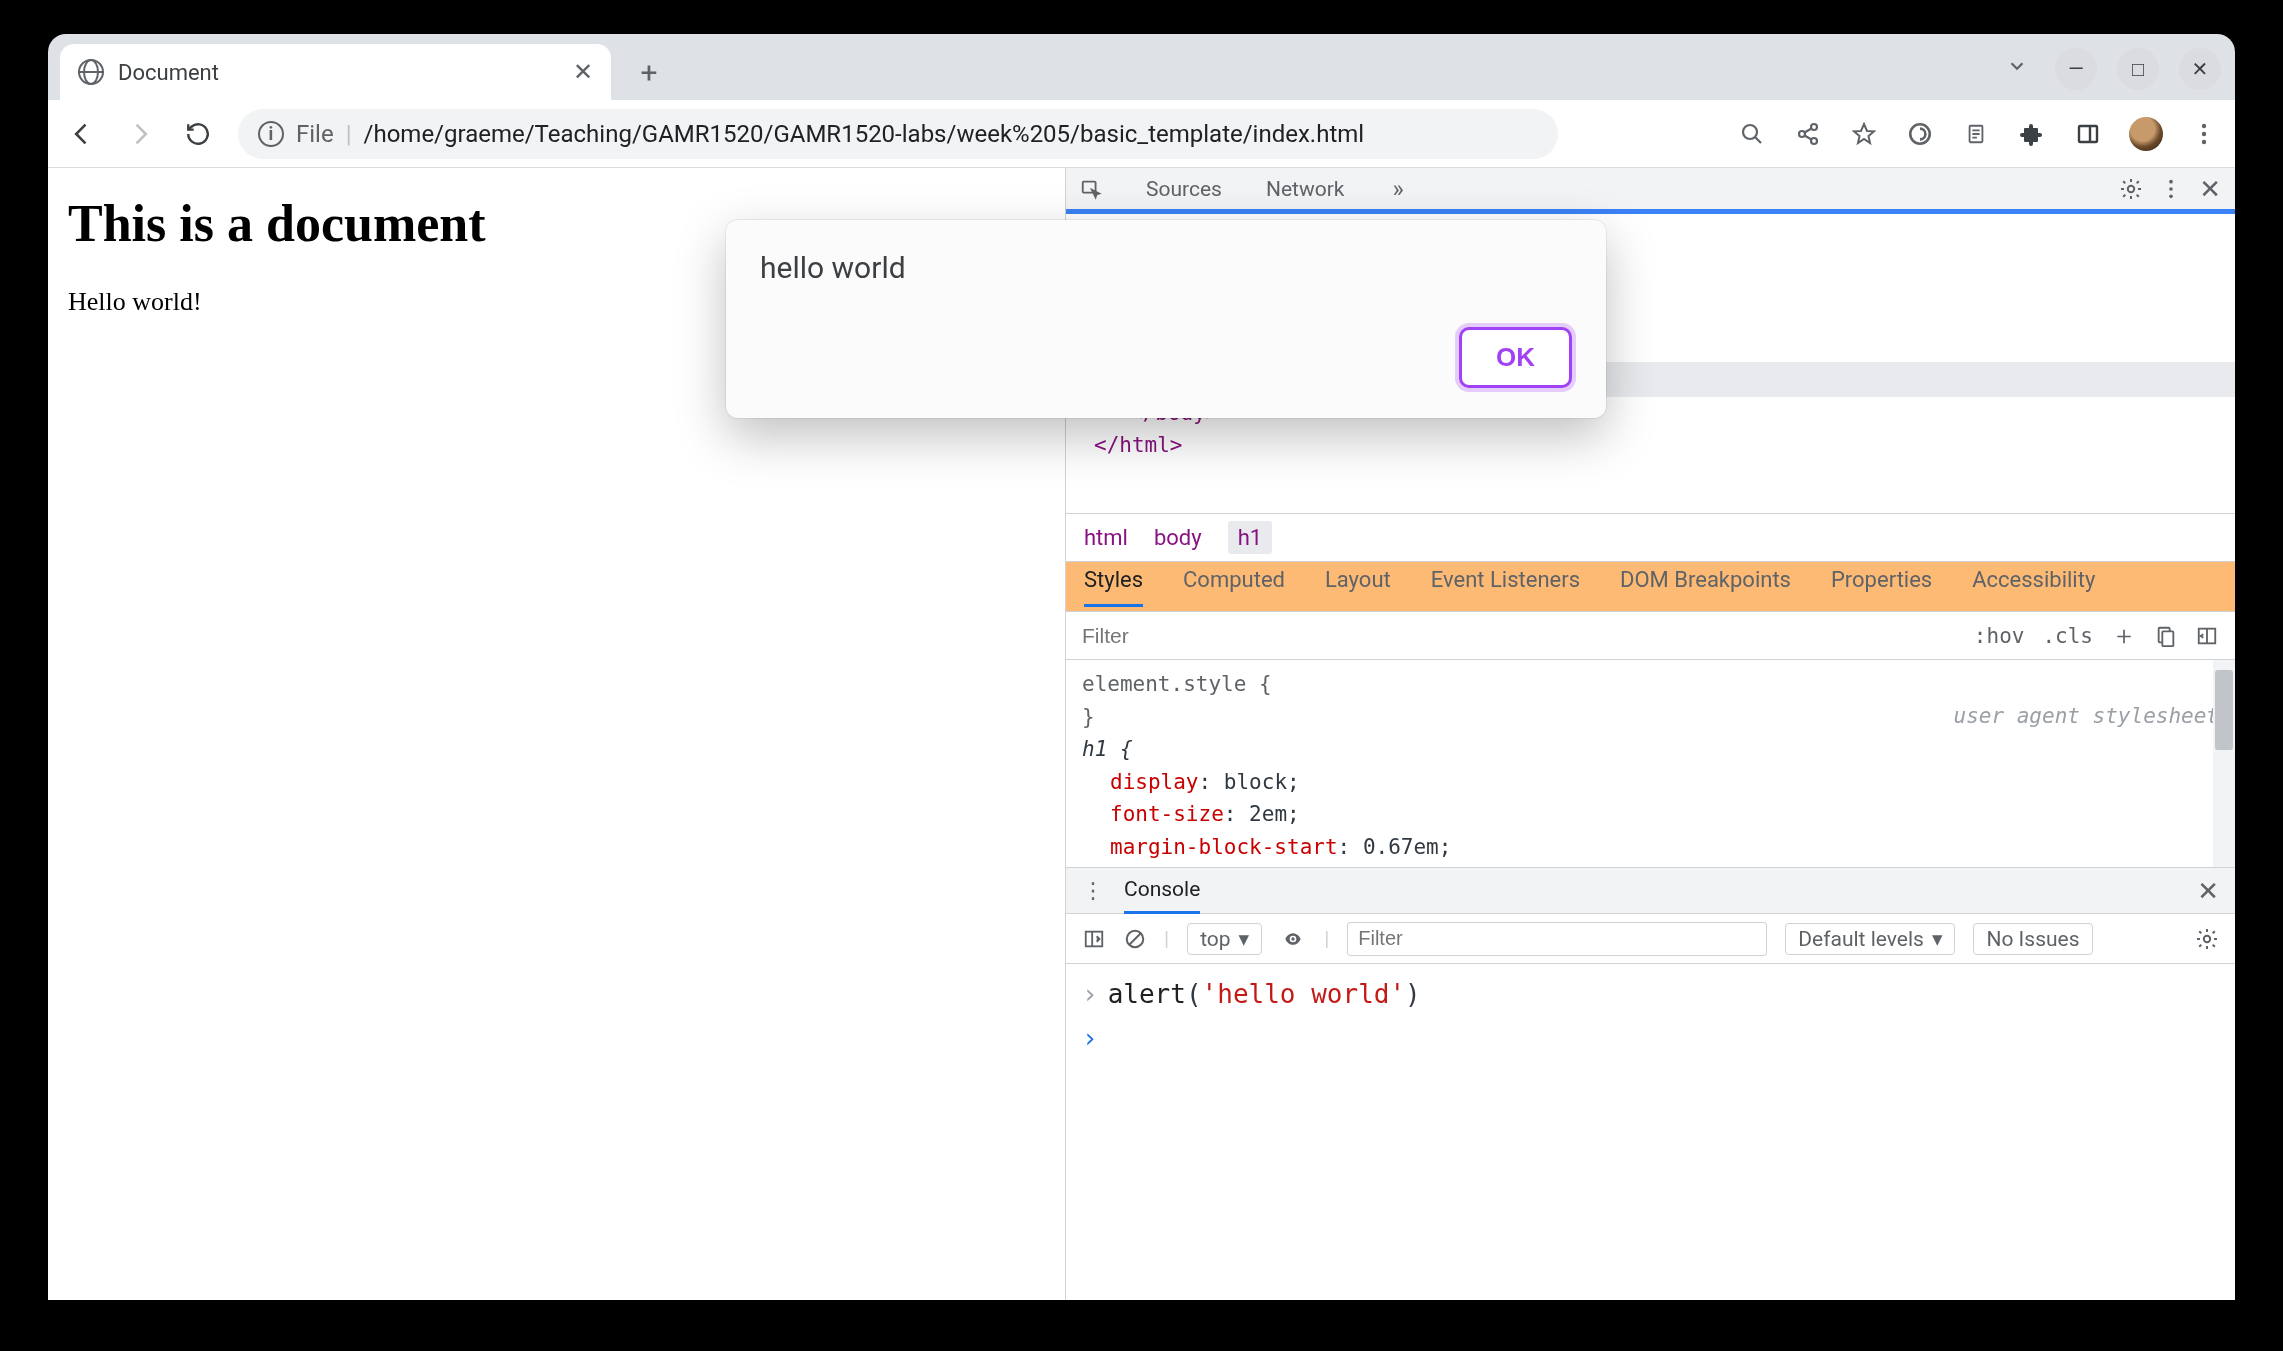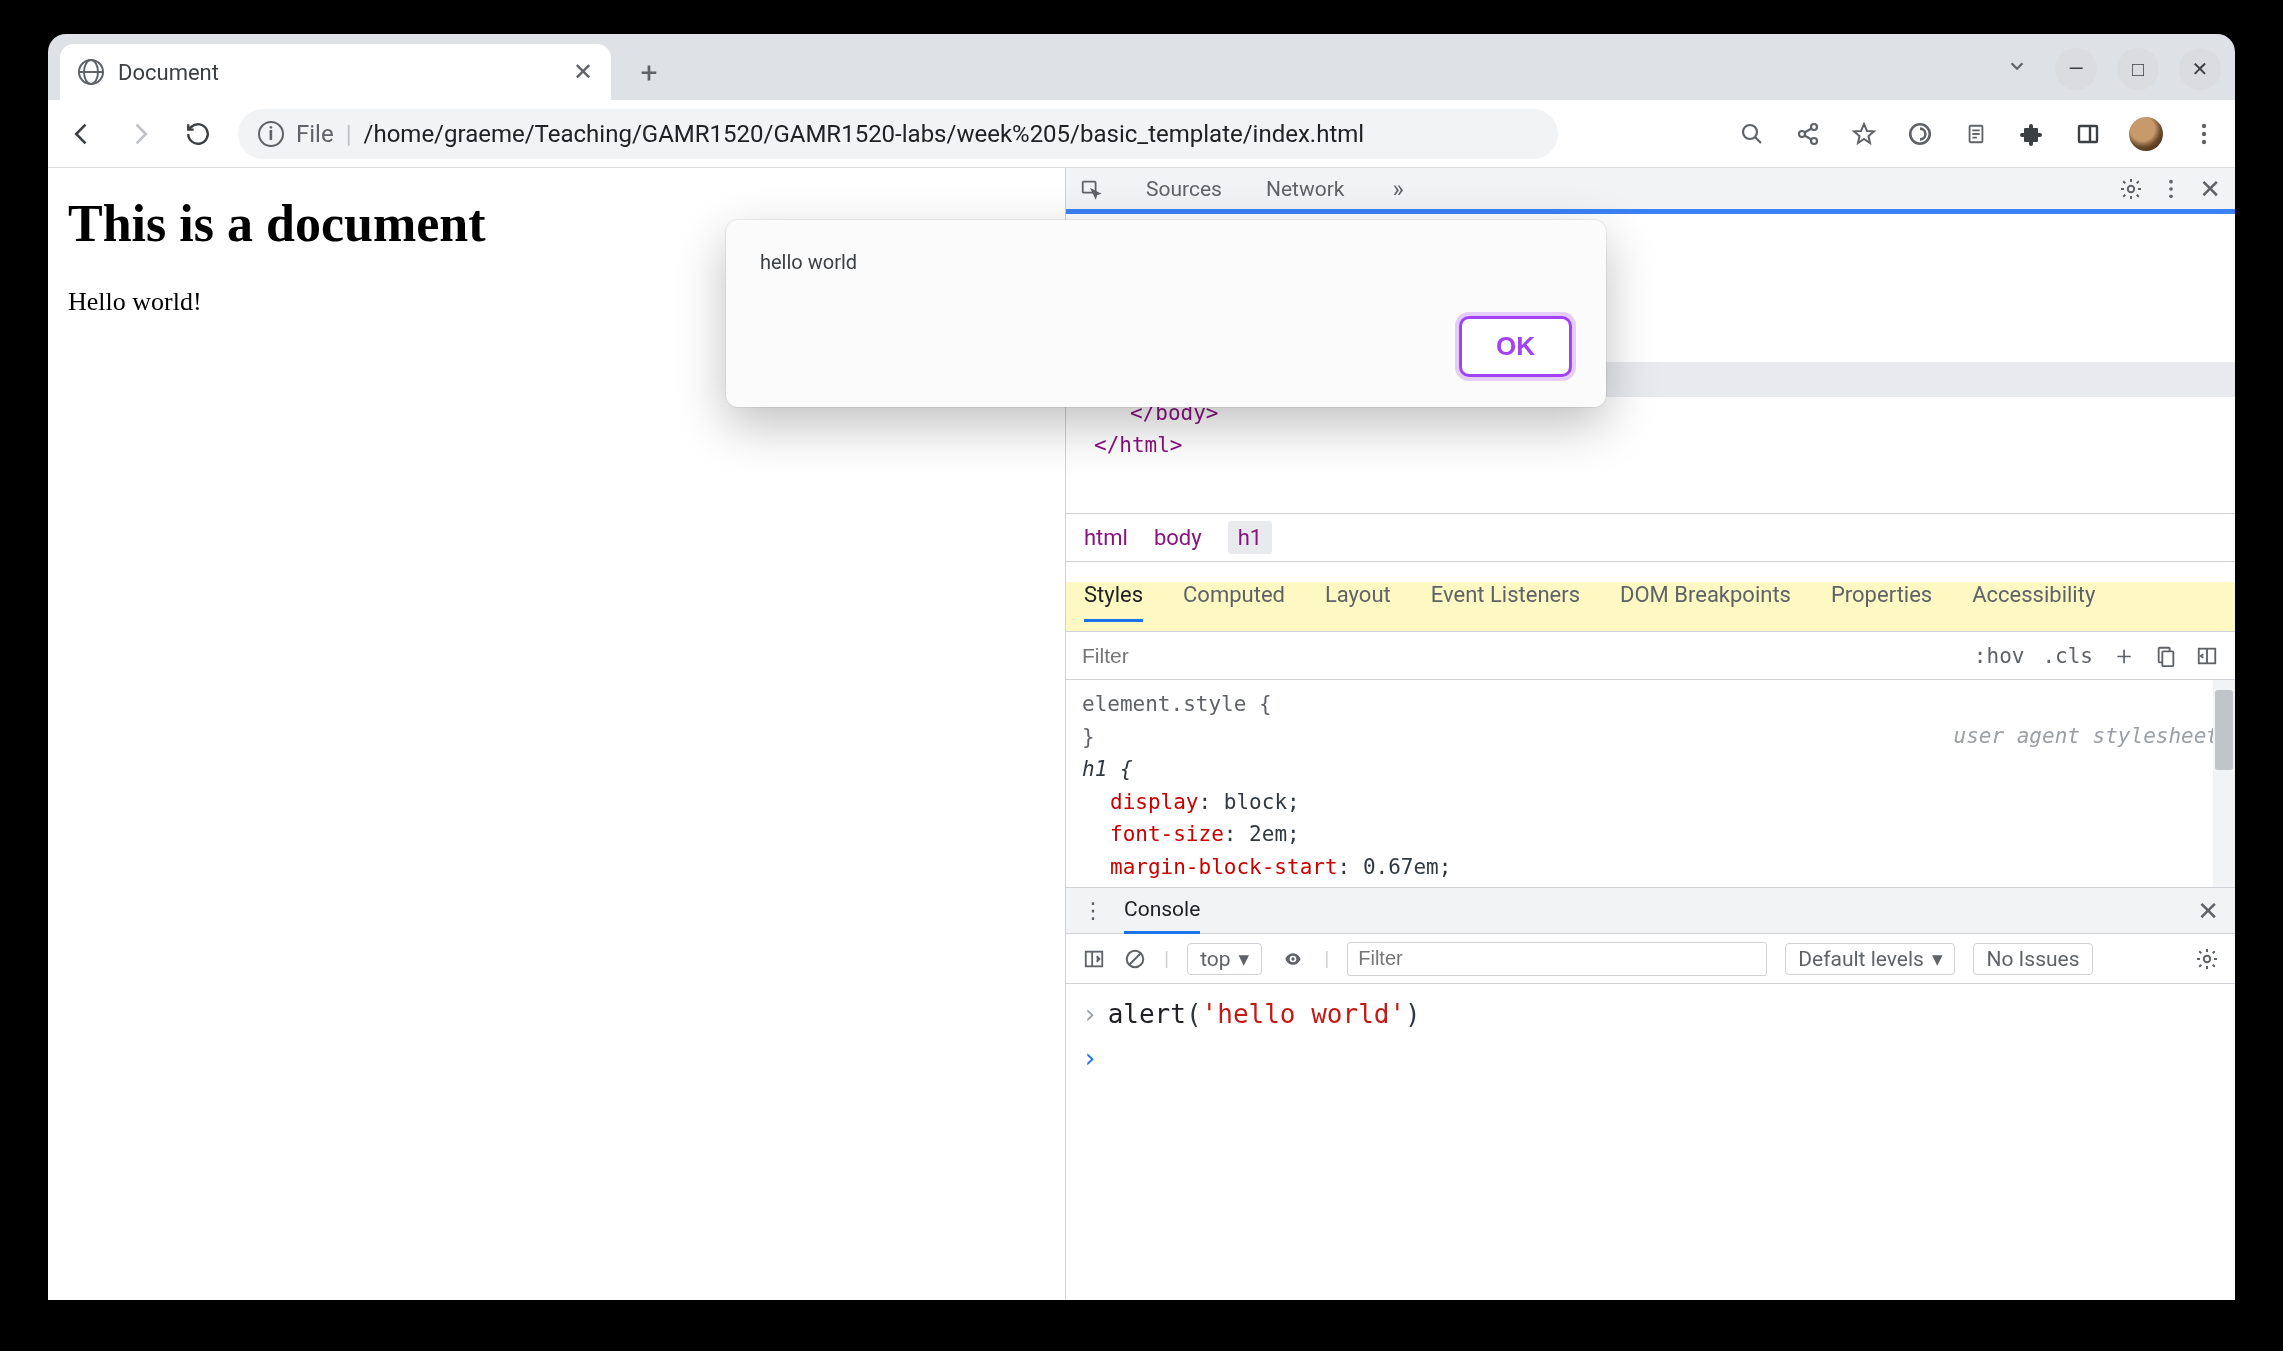--- a/index.html
+++ b/index.html
@@ -133,21 +133,21 @@
   }
   .htmlTag{color:#881280;}
   .topgap{height:130px;}
   .highlight-line{background:#e8eaed;padding:1px 0;margin:0 -28px;padding-left:28px;}
   .breadcrumb{
     height:48px;border-bottom:1px solid #cfd2d6;display:flex;align-items:center;padding:0 18px;gap:26px;font-size:22px;
   }
   .breadcrumb .bc{color:#881280;cursor:pointer;}
   .breadcrumb .bc.sel{background:#e8eaed;padding:4px 10px;border-radius:3px;}
   .subtabs{
-    height:50px;border-bottom:1px solid #cfd2d6;display:flex;align-items:flex-start;gap:40px;padding:0 18px;font-size:22px;color:#5f6368;background:#fef9c3;margin-top:20px;
+    height:50px;border-bottom:1px solid #cfd2d6;display:flex;align-items:center;gap:40px;padding:0 18px;font-size:22px;color:#5f6368;background:#fdba74;
   }
   .subtabs .st{cursor:pointer;padding-bottom:12px;border-bottom:3px solid transparent;}
   .subtabs .st.active{color:#202124;border-bottom-color:#1a73e8;}
   .filterbar{
     height:48px;border-bottom:1px solid #cfd2d6;display:flex;align-items:center;padding:0 16px;gap:18px;font-size:21px;color:#5f6368;
   }
   .filterbar input{border:none;outline:none;font-size:21px;flex:1;color:#5f6368;background:transparent;}
   .filterbar .mono{font-family:Menlo,Consolas,monospace;}
   .stylespane{
     flex:0 0 auto;
@@ -194,21 +194,21 @@
     position:absolute;
     left:678px; top:186px;
     width:880px;
     background:#fbfbfc;
     border-radius:12px;
     box-shadow:0 18px 50px rgba(0,0,0,0.25), 0 0 0 1px rgba(0,0,0,0.06);
     padding:30px 34px 30px 34px;
     z-index:50;
   }
   .dialog .dtitle{font-size:28px;color:#3c4043;margin-bottom:18px;}
-  .dialog .dmsg{font-size:20px;color:#3c4043;margin-bottom:42px;}
+  .dialog .dmsg{font-size:30px;color:#3c4043;margin-bottom:42px;}
   .dialog .dactions{display:flex;justify-content:flex-end;}
   .dialog button{
     background:#fff;border:3px solid #a142f4;color:#a142f4;
     font-size:26px;font-weight:600;padding:12px 34px;border-radius:10px;
     box-shadow:0 0 0 4px rgba(161,66,244,0.25);
     cursor:pointer;
   }
   svg{display:block;}
 </style>
 </head>

